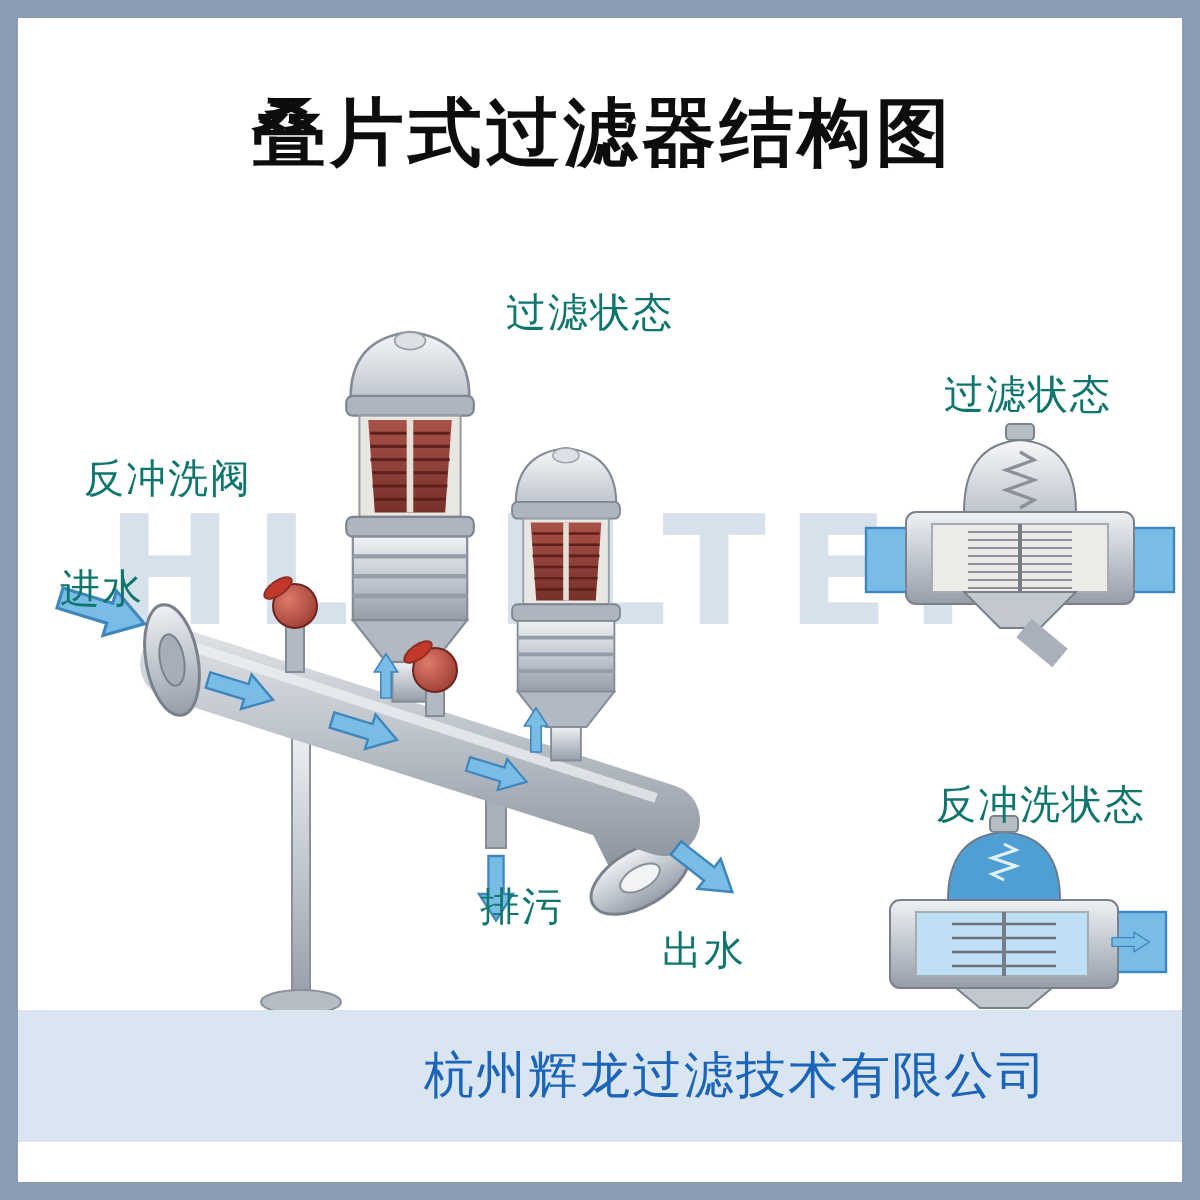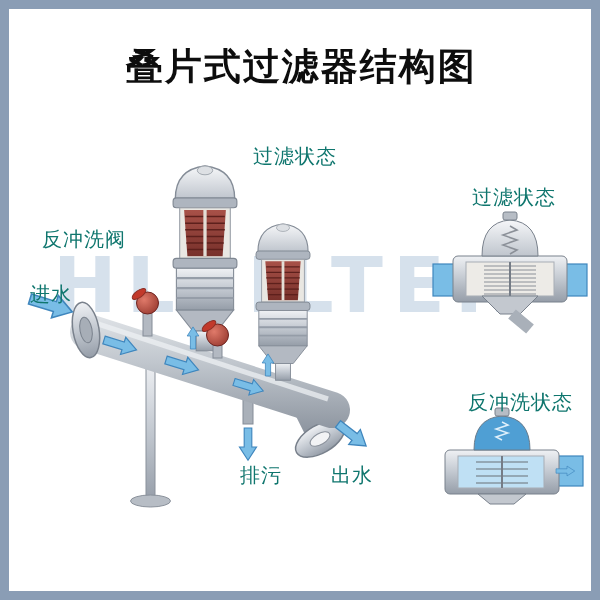--- a/index.html
+++ b/index.html
@@ -175,18 +175,21 @@
       <use href="#arrowShape" class="flow" transform="translate(556 471) scale(0.55)"></use>
     </g>
   </svg>
 
   <div class="title">叠片式过滤器结构图</div>
 
   <div class="lbl" style="left:244px;top:134px">过滤状态</div>
   <div class="lbl" style="left:463px;top:175px">过滤状态</div>
   <div class="lbl" style="left:33px;top:217px">反冲洗阀</div>
   <div class="lbl" style="left:21px;top:272px">进水</div>
-  <div class="lbl" style="left:231px;top:453px">排污</div>
+  <div class="lbl" style="left:231px;top:431px">排污</div>
   <div class="lbl" style="left:322px;top:453px">出水</div>
   <div class="lbl" style="left:459px;top:380px">反冲洗状态</div>
 
+  <div class="footer">
+    <div class="company">杭州辉龙过滤技术有限公司</div>
+  </div>
 
 </div>
 
 </body></html>

